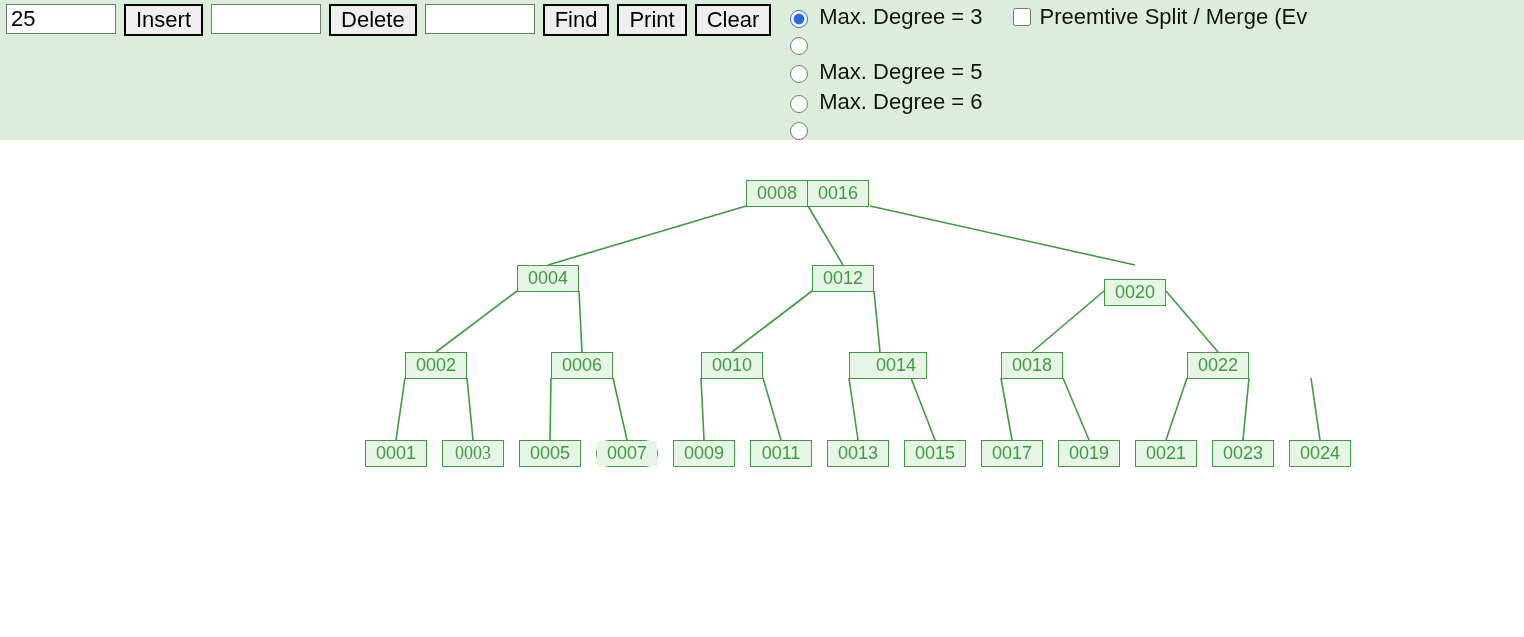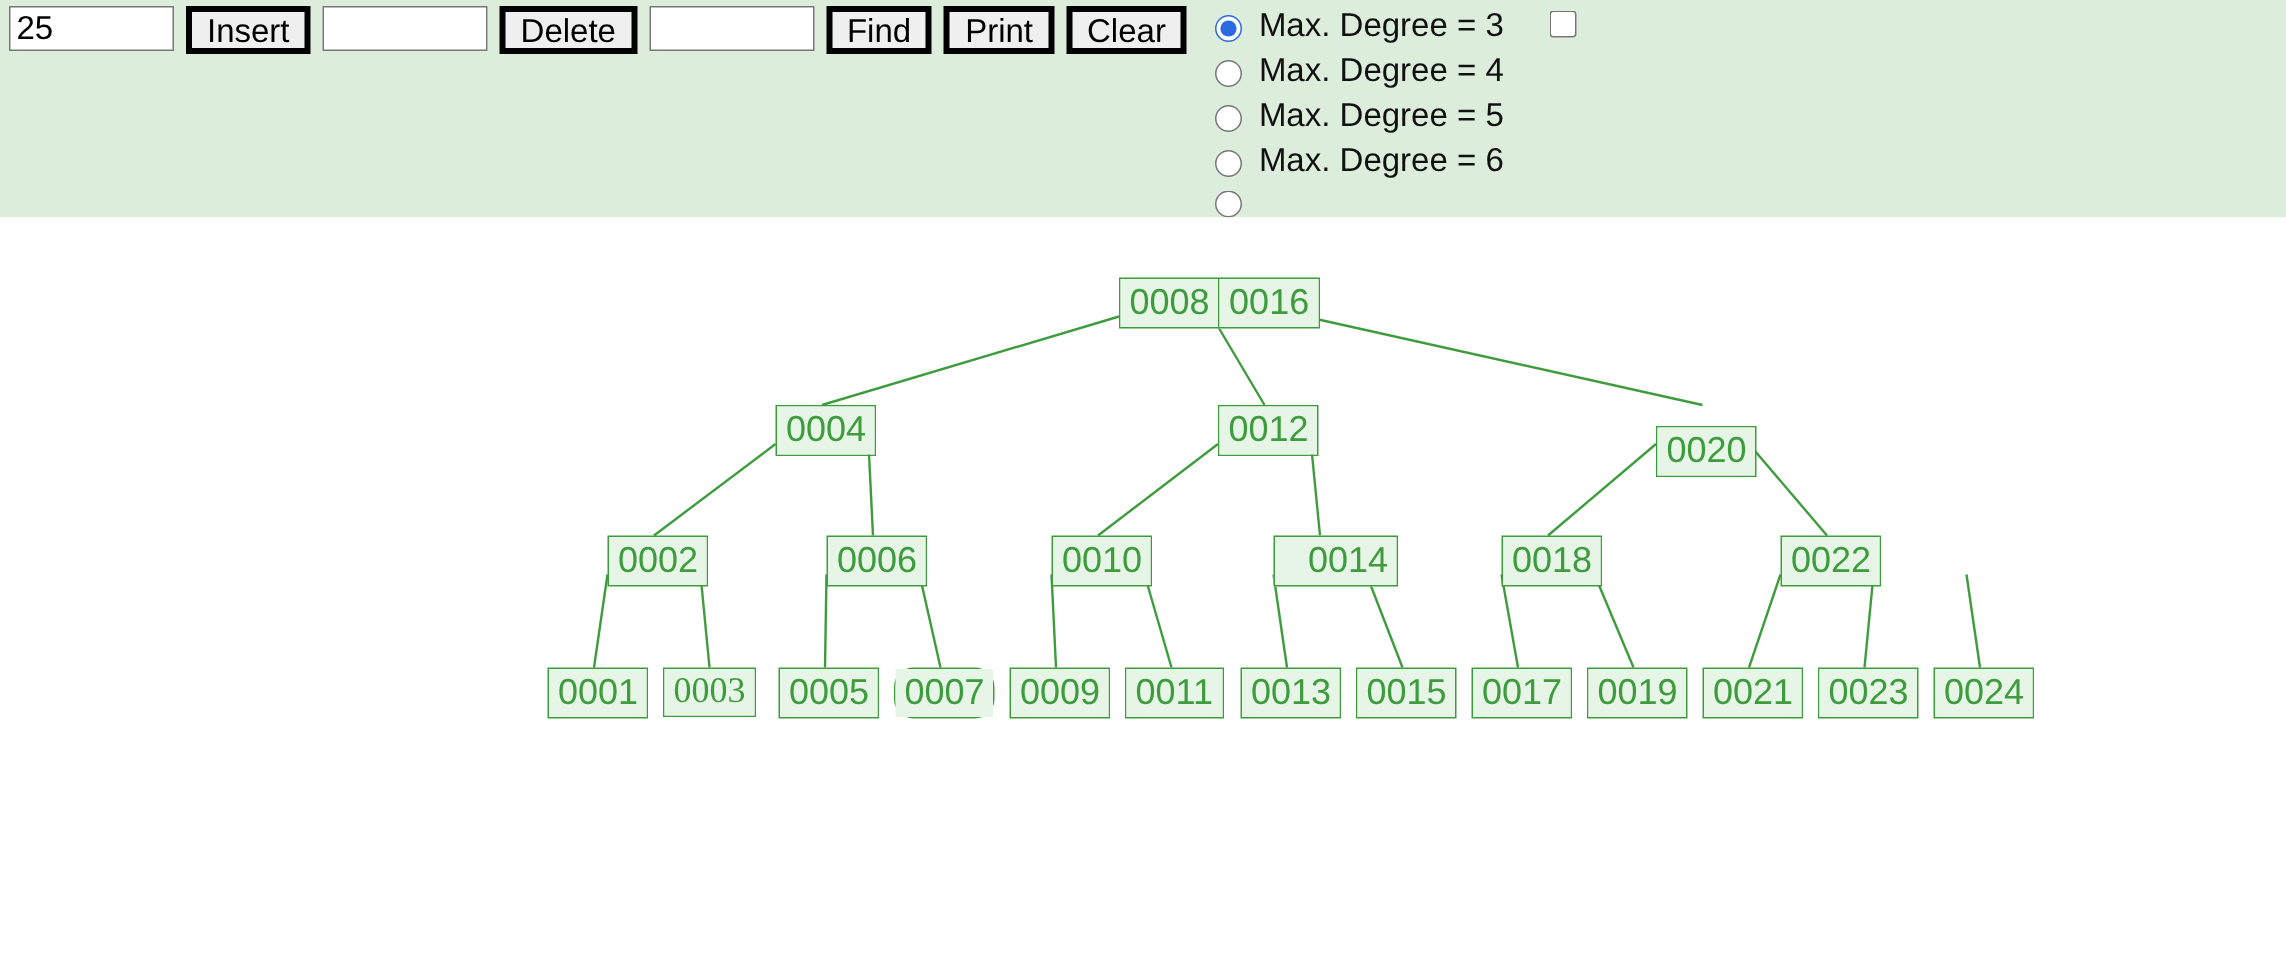--- a/index.html
+++ b/index.html
@@ -19,40 +19,40 @@
     width:100px;
     height:28px;
     border:1px solid #777;
     background:#fff;
     padding:0 4px;
   }
   .toolbar button{
     font-size:22px;
     height:32px;
     padding:0 10px;
-    border:4px solid #000000;
+    border:2px solid #000000;
     background:#efefef;
     cursor:pointer;
   }
   .radio-group{ display:flex; flex-direction:column; gap:4px; margin-left:6px; }
   .radio-row{ display:flex; align-items:center; gap:8px; }
   .radio-row input[type=radio]{ width:18px; height:18px; accent-color:#2a6cdf; }
   .checkbox-row{ display:flex; align-items:center; gap:6px; margin-left:18px; }
   .checkbox-row input[type=checkbox]{ width:18px; height:18px; }
   .canvas{ position:relative; width:1524px; height:437px; background:#fff; }
   .node{
     position:absolute;
     display:flex;
     border:1px solid #3e9c3e;
     background:#e6f5e6;
   }
   .key{
     min-width:48px;
     padding:2px 6px;
-    font-size:24px;
+    font-size:18px;
     color:#3e9c3e;
     text-align:center;
     border-right:1px solid #3e9c3e;
     background:#e6f5e6;
   }
   .key:last-child{ border-right:none; }
   svg.edges{ position:absolute; left:0; top:0; width:1524px; height:437px; }
   svg.edges line{ stroke:#3e9c3e; stroke-width:1.6; }
 </style>
 </head>
@@ -68,37 +68,37 @@
   <button>Print</button>
   <button>Clear</button>
 
   <div class="radio-group" id="degree-group">
       <label class="radio-row">
         <input type="radio" name="degree" checked="" style="">
         <span>Max. Degree = 3</span>
       </label>
       <label class="radio-row">
         <input type="radio" name="degree" style="">
-        <span>Max. Degree = 4</span>
       </label>
       <label class="radio-row">
         <input type="radio" name="degree" style="">
         <span>Max. Degree = 5</span>
       </label>
       <label class="radio-row">
         <input type="radio" name="degree" style="">
         <span>Max. Degree = 6</span>
       </label>
       <label class="radio-row">
         <input type="radio" name="degree" style="">
       </label>
     </div>
 
   <div class="checkbox-row">
     <input type="checkbox" id="preemptive-cb" style="">
+    <span>Preemtive Split / Merge (Ev</span>
   </div>
 </div>
 
 <div class="canvas">
   <svg class="edges" id="edges-svg">
       <line x1="746" y1="66" x2="548" y2="125"></line>
       <line x1="808" y1="66" x2="843" y2="125"></line>
       <line x1="870" y1="66" x2="1135" y2="125"></line>
       <line x1="517" y1="151" x2="436" y2="212"></line>
       <line x1="579" y1="151" x2="582" y2="212"></line>

